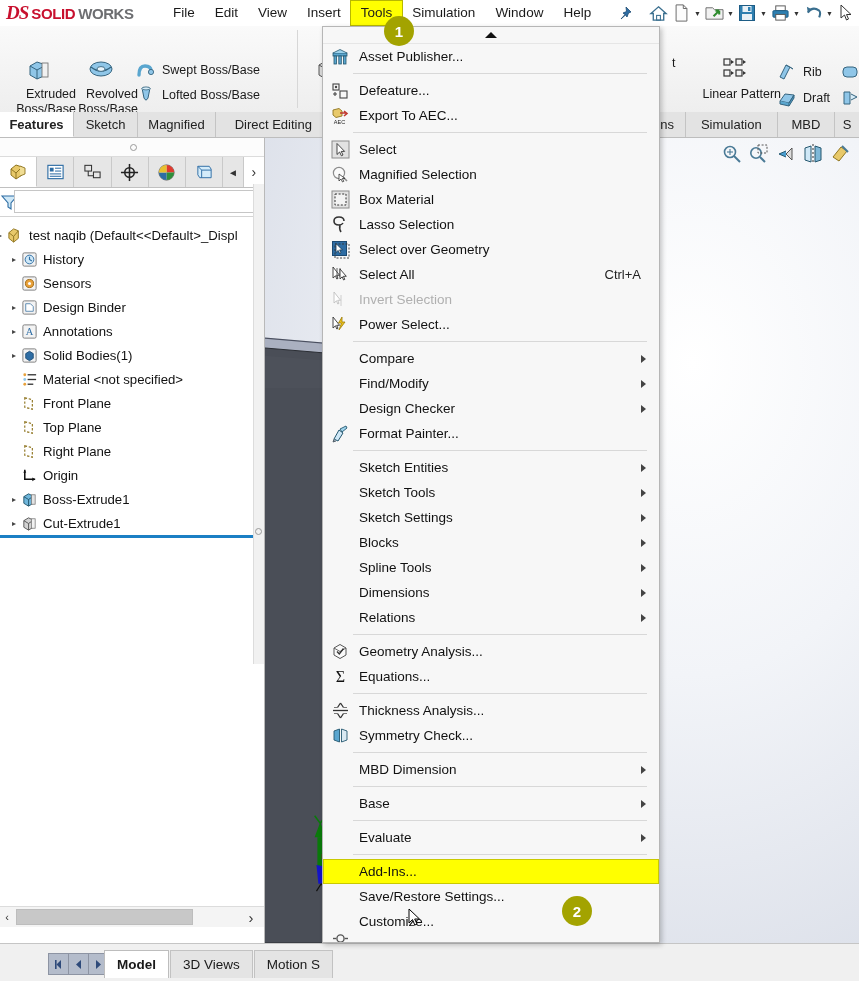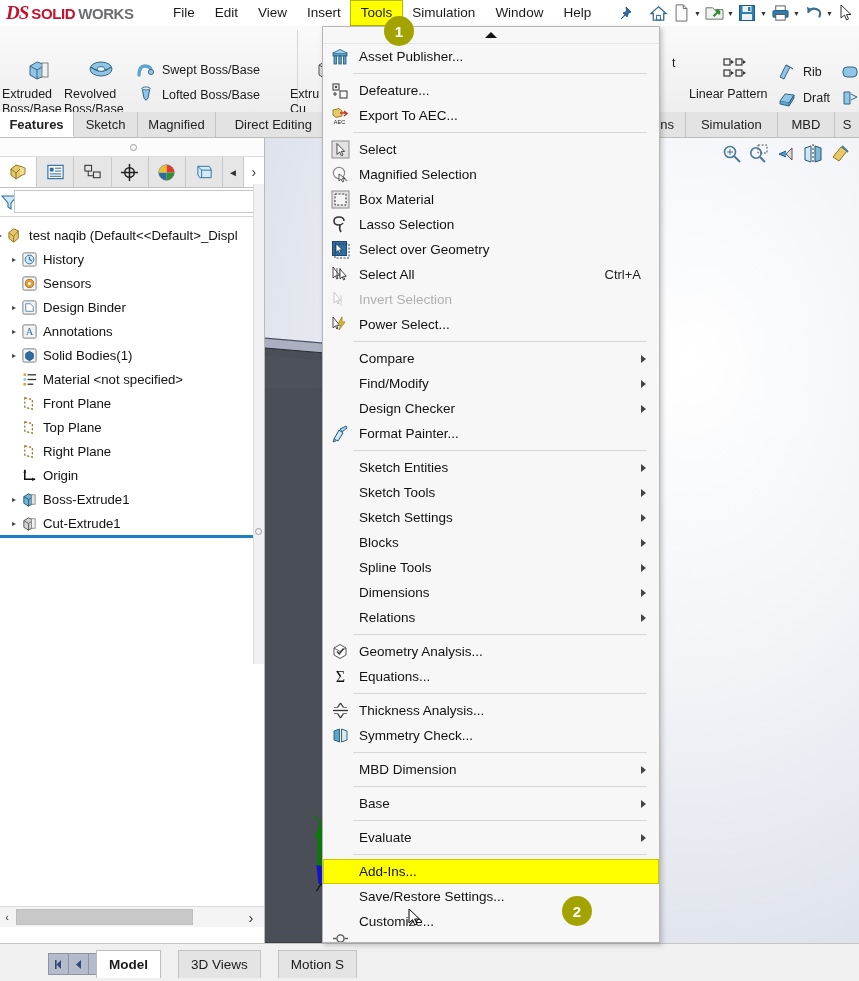--- a/index.html
+++ b/index.html
@@ -111,21 +111,21 @@
     border-bottom: 1px solid #c8c8c8;
   }
   .ribbon-inner {
     position: relative;
     width: 100%; height: 100%;
     background: linear-gradient(#fafafa, #eeeeee);
   }
   .bigbtn {
     position: absolute;
     width: 74px;
-    text-align: left;
+    text-align: right;
     font-size: 12.5px;
     line-height: 15px;
     color: #1a1a1a;
   }
   .bigbtn .bicon {
     display: block;
     margin: 0 auto 3px;
     width: 28px; height: 28px;
   }
   .smallrow {
@@ -349,25 +349,24 @@
   }
   .navbtns .nb {
     width: 19px; height: 20px;
     background: #b4bccb;
     border: 1px solid #8d94a3;
     margin-right: -1px;
     display: flex; align-items: center; justify-content: center;
   }
   .btabs {
     position: absolute;
-    left: 96px; top: 6px;
+    left: 104px; top: 6px;
     display: flex;
     align-items: stretch;
     height: 28px;
-    gap: 16px;
   }
   .btab {
     display: flex; align-items: center; justify-content: center;
     padding: 0 12px;
     font-size: 13.5px;
     background: #e4e4e4;
     border: 1px solid #c2c2c2;
     border-bottom: none;
     margin-right: 1px;
     box-sizing: border-box;

